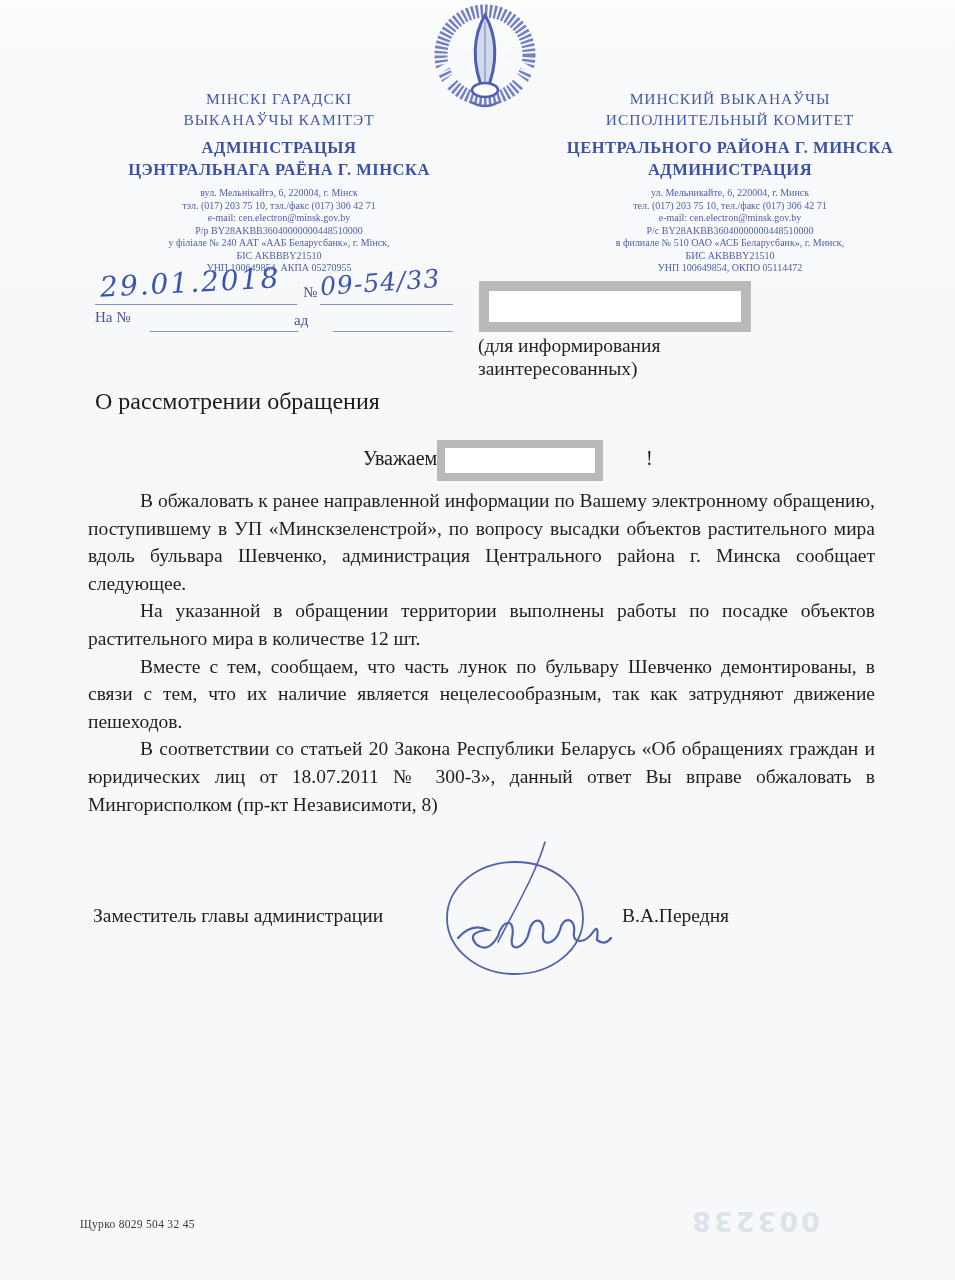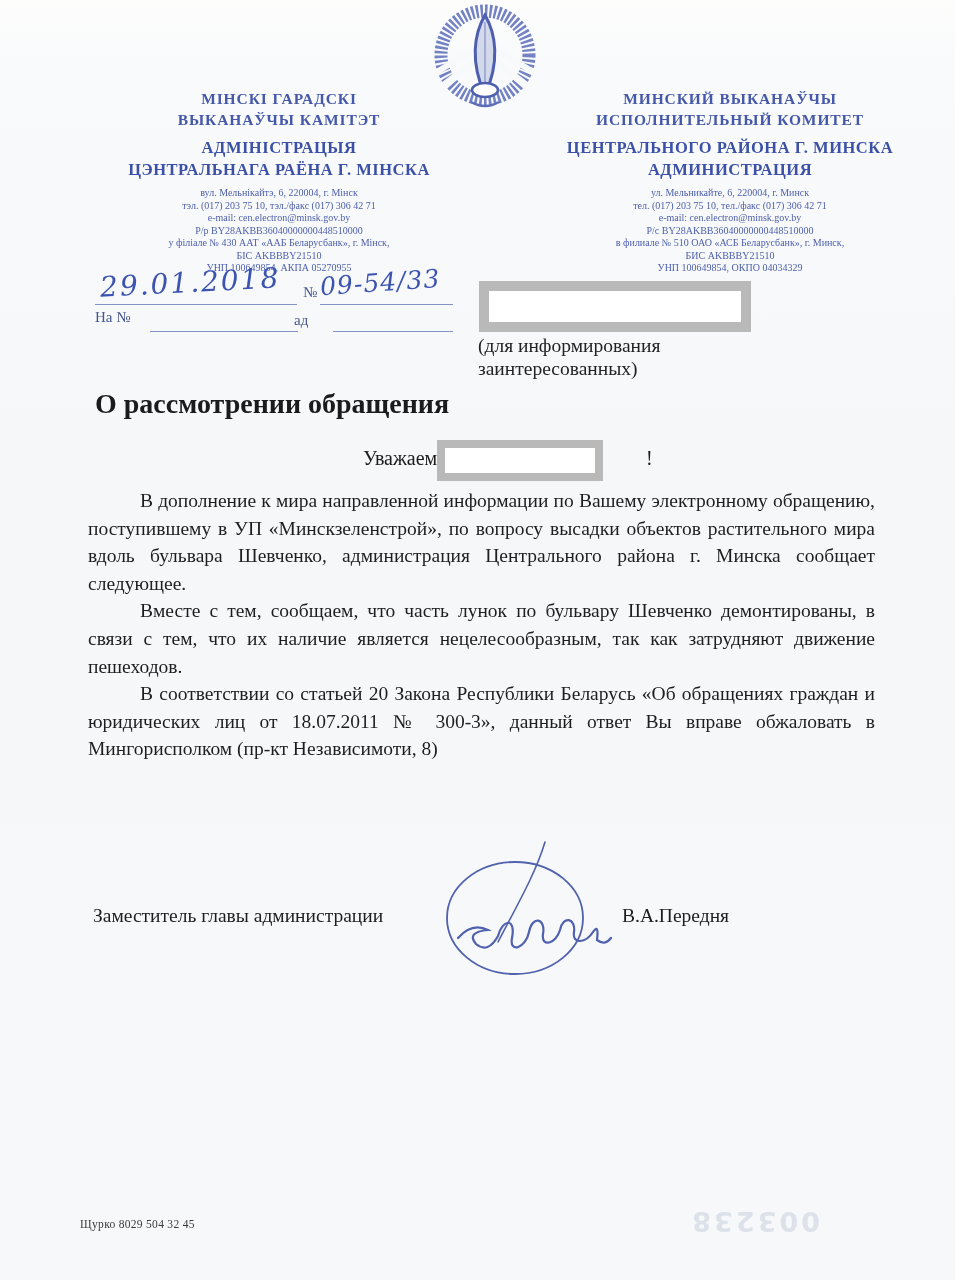--- a/index.html
+++ b/index.html
@@ -6,36 +6,36 @@
   .page{
     position:relative;width:955px;height:1280px;margin:0 auto;overflow:hidden;
     background:linear-gradient(180deg,#fdfdfc 0%,#f8fafb 5%,#f5f7f9 40%,#f6f8f9 75%,#f7f8f9 100%);
     font-family:"Liberation Serif",serif;color:#1e1e1e;
   }
   .abs{position:absolute;}
   
   .lh{position:absolute;text-align:center;}
   .lh-left{left:88px;top:88px;width:382px;}
   .lh-right{left:553px;top:88px;width:354px;}
-  .lh .org{font-size:15.5px;font-weight:700;letter-spacing:.9px;color:#4558a9;line-height:21px;}
+  .lh .org{font-size:15.5px;font-weight:400;letter-spacing:.9px;color:#4558a9;line-height:21px;}
   .lh .admin{font-size:16.5px;font-weight:700;letter-spacing:.5px;color:#3b50a6;line-height:22px;}
   .lh .admin-wrap{margin-top:7px;}
   .lh .details{margin-top:6px;font-size:10px;line-height:12.5px;color:#4f60ad;}
   .lh .details div{white-space:nowrap;}
   
   .hw{font-family:"DejaVu Serif",serif;font-style:italic;color:#3c54b0;}
   .hw-date{left:100px;top:266px;font-size:28px;transform:rotate(-3deg);letter-spacing:2px;}
   .hw-number{left:320px;top:268px;font-size:25px;transform:rotate(-4deg);letter-spacing:1px;}
   .form-label{font-size:15px;color:#46568f;}
   .rule{border-top:1.5px solid #8492c5;height:0;}
   
   .redact{background:#ffffff;border:10px solid #b9b9b9;box-sizing:border-box;}
   .redact-2{border-width:8px;}
   .note{font-size:19.5px;line-height:23px;color:#232323;}
-  .subject{font-size:28px;color:#1b1b1b;font-weight:bold;}
+  .subject{font-size:24px;color:#1b1b1b;}
   .body-text{
     left:88px;top:487px;width:787px;
     font-size:19.5px;line-height:27.6px;text-align:justify;color:#1e1e1e;
   }
   .body-text p{margin:0;text-indent:52px;}
   .sig-title,.sig-name{font-size:19.5px;color:#1e1e1e;}
   .footer-contact{left:80px;top:1218px;font-size:11.5px;color:#3a3a3a;letter-spacing:.3px;}
   .scan-number{
     left:690px;top:1206px;width:130px;text-align:center;
     transform:rotate(180deg);
@@ -66,41 +66,41 @@
     <div class="org">ВЫКАНАЎЧЫ КАМІТЭТ</div>
     <div class="admin-wrap">
       <div class="admin">АДМІНІСТРАЦЫЯ</div>
       <div class="admin">ЦЭНТРАЛЬНАГА РАЁНА Г. МІНСКА</div>
     </div>
     <div class="details">
       <div>вул. Мельнікайтэ, 6, 220004, г. Мінск</div>
       <div>тэл. (017) 203 75 10, тэл./факс (017) 306 42 71</div>
       <div>e-mail: cen.electron@minsk.gov.by</div>
       <div>Р/р BY28AKBB36040000000448510000</div>
-      <div>у філіале № 430 ААТ «ААБ Беларусбанк», г. Мінск,</div>
+      <div>у філіале № 240 ААТ «ААБ Беларусбанк», г. Мінск,</div>
       <div>БІС AKBBBY21510</div>
       <div>УНП 100649854, АКПА 05270955</div>
     </div>
   </div>
 
   <div class="lh lh-right">
     <div class="org">МИНСКИЙ ВЫКАНАЎЧЫ</div>
     <div class="org">ИСПОЛНИТЕЛЬНЫЙ КОМИТЕТ</div>
     <div class="admin-wrap">
       <div class="admin">ЦЕНТРАЛЬНОГО РАЙОНА Г. МИНСКА</div>
       <div class="admin">АДМИНИСТРАЦИЯ</div>
     </div>
     <div class="details">
       <div>ул. Мельникайте, 6, 220004, г. Минск</div>
       <div>тел. (017) 203 75 10, тел./факс (017) 306 42 71</div>
       <div>e-mail: cen.electron@minsk.gov.by</div>
       <div>Р/с BY28AKBB36040000000448510000</div>
       <div>в филиале № 510 ОАО «АСБ Беларусбанк», г. Минск,</div>
       <div>БИС AKBBBY21510</div>
-      <div>УНП 100649854, ОКПО 04034329</div>
+      <div>УНП 100649854, ОКПО 05114472</div>
     </div>
   </div>
 
   <div class="abs hw hw-date">29.01.2018</div>
   <div class="abs rule" style="left:95px;top:304px;width:202px;"></div>
   <div class="abs form-label" style="left:303px;top:284px;">№</div>
   <div class="abs hw hw-number">09-54/33</div>
   <div class="abs rule" style="left:320px;top:304px;width:133px;"></div>
   <div class="abs form-label" style="left:95px;top:309px;">На №</div>
   <div class="abs rule" style="left:150px;top:331px;width:148px;"></div>
@@ -113,21 +113,22 @@
     <div>заинтересованных)</div>
   </div>
 
   <div class="abs subject" style="left:95px;top:388px;">О рассмотрении обращения</div>
 
   <div class="abs salut-txt" style="left:323px;top:447px;">Уважаемый</div>
   <div class="abs redact redact-2" style="left:437px;top:440px;width:166px;height:41px;"></div>
   <div class="abs salut-txt" style="left:606px;top:447px;">!</div>
 
   <div class="abs body-text">
-    <p>В дополнение к мира направленной информации по Вашему электронному обращению, поступившему в УП «Минскзеленстрой», по вопросу высадки объектов растительного мира вдоль бульвара Шевченко, администрация Центрального района г. Минска сообщает следующее.</p>
+    <p>В обжаловать к ранее направленной информации по Вашему электронному обращению, поступившему в УП «Минскзеленстрой», по вопросу высадки объектов растительного мира вдоль бульвара Шевченко, администрация Центрального района г. Минска сообщает следующее.</p>
+    <p>На указанной в обращении территории выполнены работы по посадке объектов растительного мира в количестве 12 шт.</p>
     <p>Вместе с тем, сообщаем, что часть лунок по бульвару Шевченко демонтированы, в связи с тем, что их наличие является нецелесообразным, так как затрудняют движение пешеходов.</p>
     <p>В соответствии со статьей 20 Закона Республики Беларусь «Об обращениях граждан и юридических лиц от 18.07.2011 № 300-3», данный ответ Вы вправе обжаловать в Мингорисполком (пр-кт Независимоти, 8)</p>
   </div>
 
   <div class="abs sig-title" style="left:93px;top:905px;">Заместитель главы администрации</div>
   <svg class="abs" style="left:420px;top:838px;" width="200" height="150" viewBox="0 0 200 150">
     <g fill="none" stroke="#3f51a5" stroke-width="2.2" opacity="0.9" stroke-linecap="round">
       <ellipse cx="95" cy="80" rx="68" ry="56" stroke-width="1.8"></ellipse>
       <path d="M125,4 C116,34 100,62 78,104" stroke-width="1.6"></path>
       <path d="M38,100 q14,-16 30,-8 q-22,2 -12,14 q12,10 22,-8 c5,-18 18,-18 14,2

